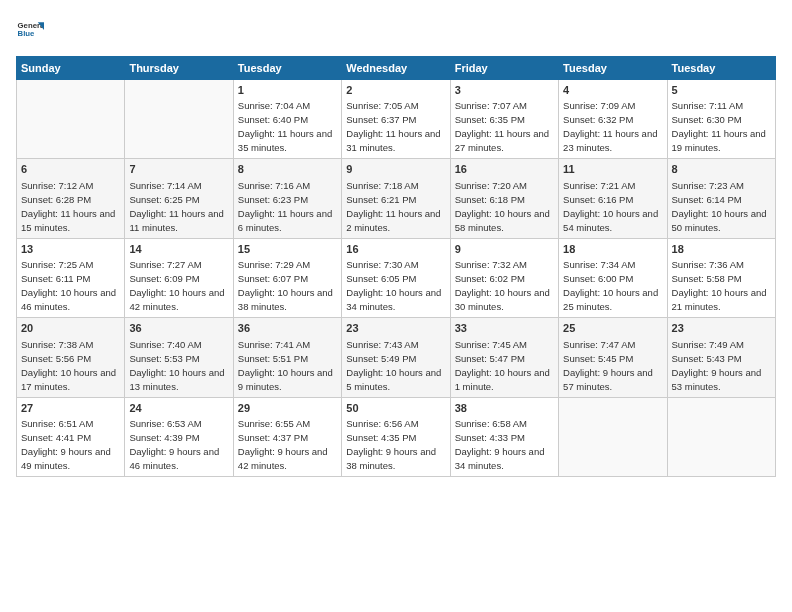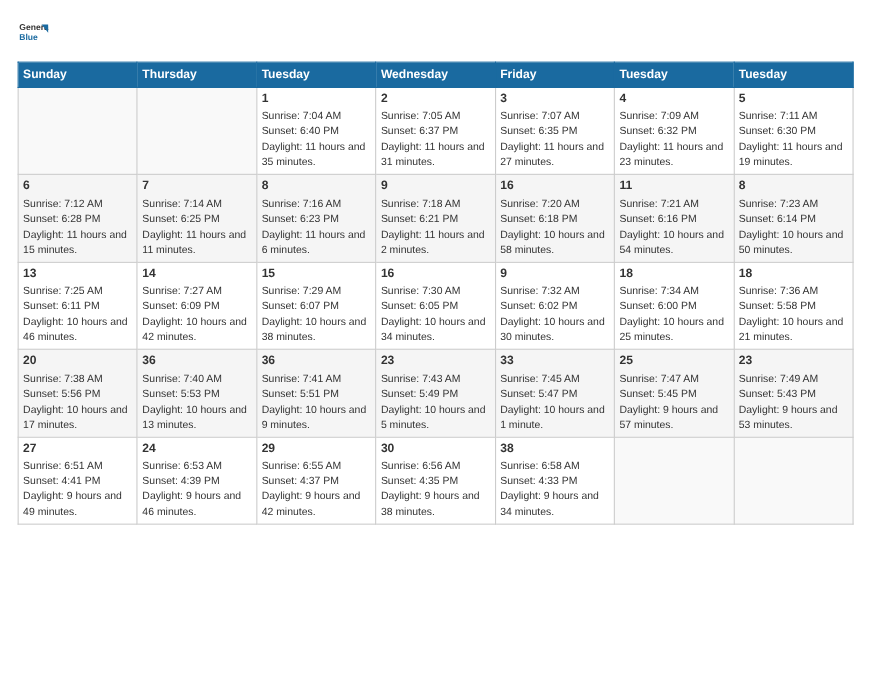--- a/index.html
+++ b/index.html
@@ -144,19 +144,19 @@
         <td><span class="day-num">36</span><span class="day-info">Sunrise: 7:41 AM<br>Sunset: 5:51 PM<br>Daylight: 10 hours and 9 minutes.</span></td>
         <td><span class="day-num">23</span><span class="day-info">Sunrise: 7:43 AM<br>Sunset: 5:49 PM<br>Daylight: 10 hours and 5 minutes.</span></td>
         <td><span class="day-num">33</span><span class="day-info">Sunrise: 7:45 AM<br>Sunset: 5:47 PM<br>Daylight: 10 hours and 1 minute.</span></td>
         <td><span class="day-num">25</span><span class="day-info">Sunrise: 7:47 AM<br>Sunset: 5:45 PM<br>Daylight: 9 hours and 57 minutes.</span></td>
         <td><span class="day-num">23</span><span class="day-info">Sunrise: 7:49 AM<br>Sunset: 5:43 PM<br>Daylight: 9 hours and 53 minutes.</span></td>
       </tr>
       <tr>
         <td><span class="day-num">27</span><span class="day-info">Sunrise: 6:51 AM<br>Sunset: 4:41 PM<br>Daylight: 9 hours and 49 minutes.</span></td>
         <td><span class="day-num">24</span><span class="day-info">Sunrise: 6:53 AM<br>Sunset: 4:39 PM<br>Daylight: 9 hours and 46 minutes.</span></td>
         <td><span class="day-num">29</span><span class="day-info">Sunrise: 6:55 AM<br>Sunset: 4:37 PM<br>Daylight: 9 hours and 42 minutes.</span></td>
-        <td><span class="day-num">30</span><span class="day-info">Sunrise: 6:56 AM<br>Sunset: 4:35 PM<br>Daylight: 9 hours and 38 minutes.</span></td>
+        <td><span class="day-num">50</span><span class="day-info">Sunrise: 6:56 AM<br>Sunset: 4:35 PM<br>Daylight: 9 hours and 38 minutes.</span></td>
         <td><span class="day-num">38</span><span class="day-info">Sunrise: 6:58 AM<br>Sunset: 4:33 PM<br>Daylight: 9 hours and 34 minutes.</span></td>
         <td class="empty-cell"></td>
         <td class="empty-cell"></td>
       </tr>
     </tbody>
 </table>
 
 </body></html>

